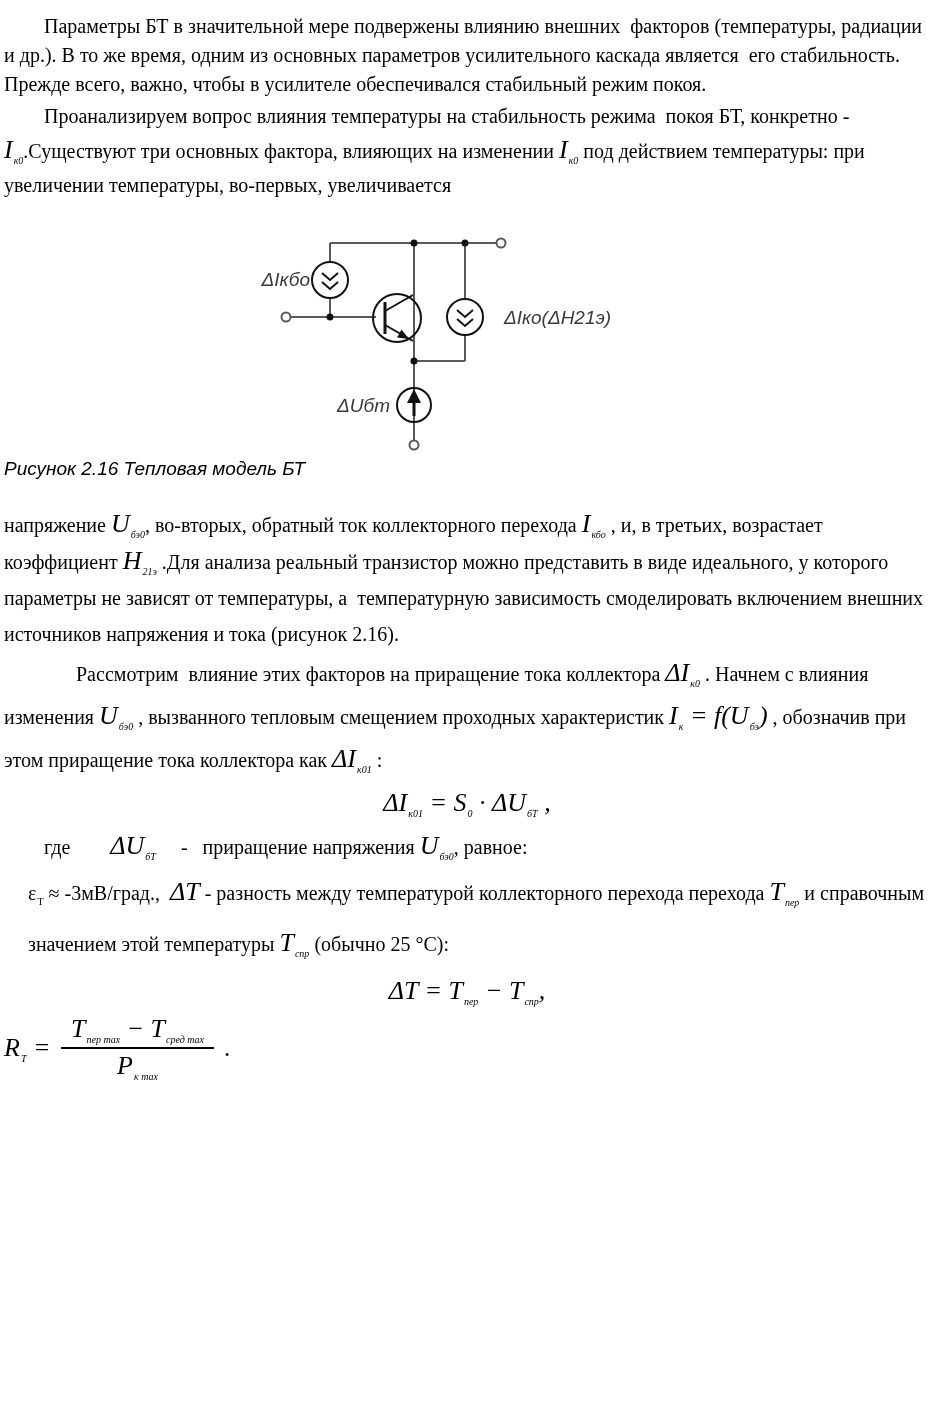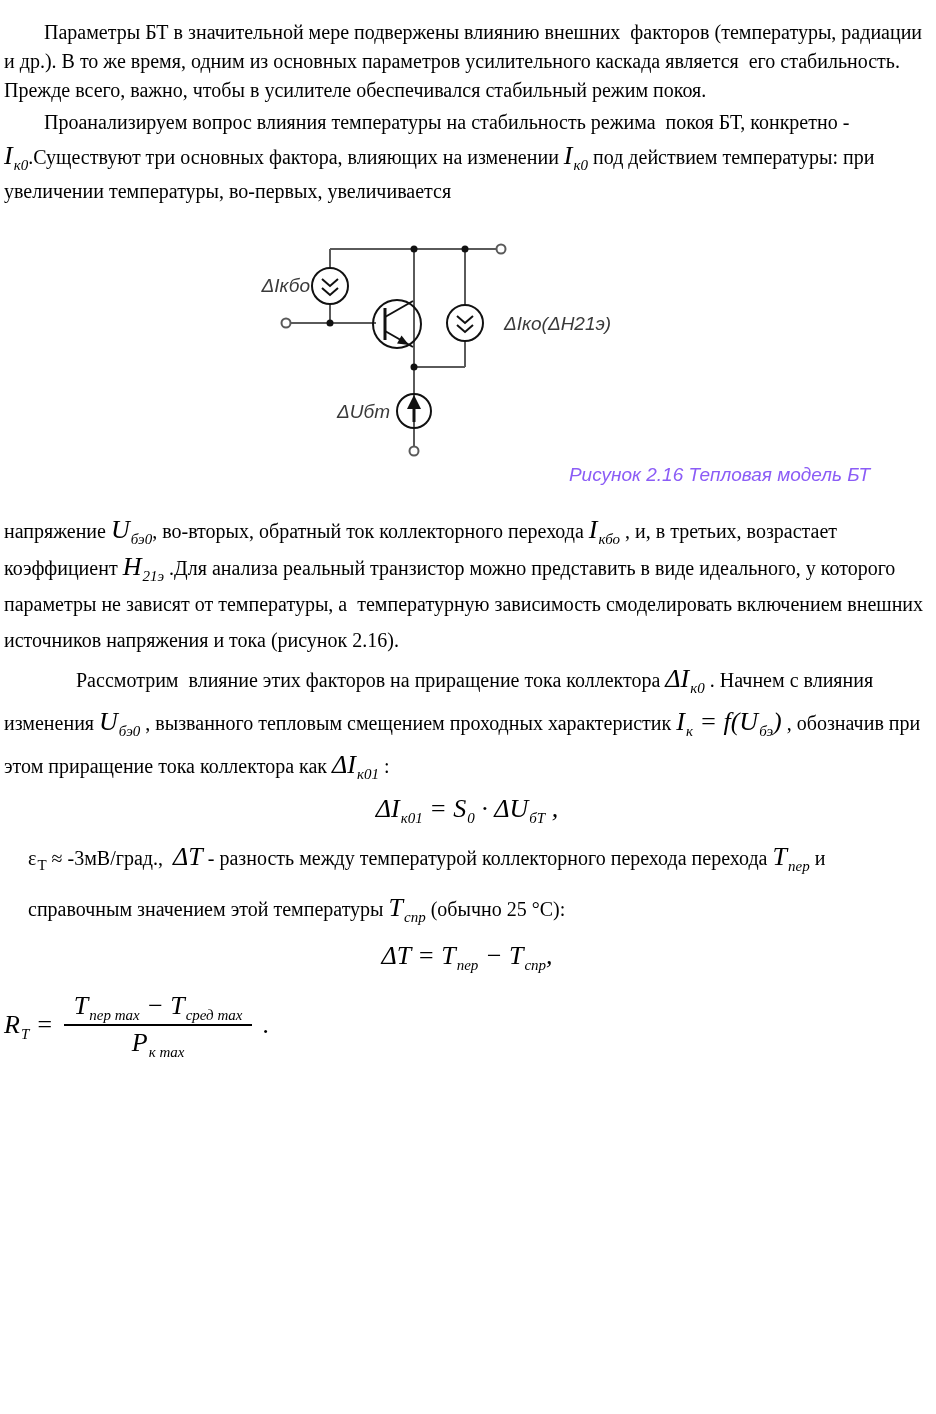--- a/index.html
+++ b/index.html
@@ -1,51 +1,51 @@
 <!DOCTYPE html>
 <html><head>
 <meta charset="utf-8">
 <style>
   html,body{margin:0;padding:0;background:#ffffff;}
   body{
     width:936px;height:1414px;overflow:hidden;
     font-family:"Liberation Serif","DejaVu Serif",serif;
     font-size:20px;color:#000;
   }
-  .page{padding:18px 6px 0 4px;}
+  .page{padding:12px 6px 0 4px;}
   .para{margin:0;white-space:pre-wrap;}
   .lh29{line-height:29px;}
   .lh34{line-height:34px;}
   .lh36{line-height:36px;}
   .lh40{line-height:40px;}
   .lh41{line-height:41px;}
   .lh42{line-height:42px;}
   .lh50{line-height:50px;}
   .ind40{text-indent:40px;}
   .ind72{text-indent:72px;}
   .pl24{padding-left:24px;}
   .mt28{margin-top:28px;font-style:italic;}
   .mt26{margin-top:26px;}
   .mt32{margin-top:32px;}
   .mv{font-family:"Liberation Serif","DejaVu Serif",serif;font-style:italic;font-size:26px;}
   .mv.sm{font-size:20px;font-style:normal;}
-  .mv sub{font-size:15px;line-height:0;margin-left:1px;}
+  .mv sub{font-size:10px;line-height:0;margin-left:1px;}
   .formula{text-align:center;margin:2px 0;white-space:pre-wrap;}
   .formula.flex{display:flex;justify-content:flex-start;align-items:center;}
-  .frac{display:inline-flex;flex-direction:column;align-items:center;vertical-align:middle;margin:12px 4px;}
+  .frac{display:inline-flex;flex-direction:column;align-items:center;vertical-align:middle;margin:0 4px;}
   .frac .num{border-bottom:2px solid #000;padding:0 10px 3px;}
   .frac .den{padding:2px 10px 0;}
   
   .figure{position:relative;height:250px;}
   .figure svg{position:absolute;left:0;top:0;}
   .fig-label{font-family:"Liberation Sans","DejaVu Sans",sans-serif;font-size:19px;fill:#3a3a3a;}
   .caption{
-    position:absolute;top:228px;left:0;width:866px;text-align:right;
+    position:absolute;top:228px;left:0;width:866px;text-align:left;
     font-family:"Liberation Sans","DejaVu Sans",sans-serif;
-    font-size:19px;color:#8b5cf6;
+    font-size:19px;color:#000000;
   }
 </style>
 </head>
 <body>
 
 <div class="page">
 
   <div class="para ind40 lh29"><span class="txt">Параметры БТ в значительной мере подвержены влиянию внешних  факторов (температуры, радиации и др.). В то же время, одним из основных параметров усилительного каскада является  его стабильность. Прежде всего, важно, чтобы в усилителе обеспечивался стабильный режим покоя.</span></div>
 
   <div class="para ind40 lh34"><span class="txt">Проанализируем вопрос влияния температуры на стабильность режима  покоя БТ, конкретно - </span><span class="mv">I<sub>к0</sub></span><span class="txt">.Существуют три основных фактора, влияющих на изменении </span><span class="mv">I<sub>к0</sub></span><span class="txt"> под действием температуры: при увеличении температуры, во-первых, увеличивается</span></div>
@@ -111,20 +111,21 @@
     </svg>
     <div class="caption">Рисунок 2.16 Тепловая модель БТ</div>
   </div>
 
   <div class="para lh36 mt26"><span class="txt">напряжение </span><span class="mv">U<sub>бэ0</sub></span><span class="txt">, во-вторых, обратный ток коллекторного перехода </span><span class="mv">I<sub>кбо</sub></span><span class="txt"> , и, в третьих, возрастает коэффициент </span><span class="mv">H<sub>21э</sub></span><span class="txt"> .Для анализа реальный транзистор можно представить в виде идеального, у которого параметры не зависят от температуры, а  температурную зависимость смоделировать включением внешних источников напряжения и тока (рисунок 2.16).</span></div>
 
   <div class="para ind72 lh41"><span class="txt">Рассмотрим  влияние этих факторов на приращение тока коллектора </span><span class="mv">ΔI<sub>к0</sub></span><span class="txt"> . Начнем с влияния изменения </span><span class="mv">U<sub>бэ0</sub></span><span class="txt"> , вызванного тепловым смещением проходных характеристик </span><span class="mv">I<sub>к</sub></span><span class="mv"> = f</span><span class="mv">(U<sub>бэ</sub></span><span class="mv">)</span><span class="txt"> , обозначив при этом приращение тока коллектора как </span><span class="mv">ΔI<sub>к01</sub></span><span class="txt"> :</span></div>
 
   <div class="formula lh40"><span class="mv">ΔI<sub>к01</sub></span><span class="mv"> = S<sub>0</sub></span><span class="mv"> · ΔU<sub>бТ</sub></span><span class="mv"> ,</span></div>
 
+  <div class="para ind40 lh40"><span class="txt">где        </span><span class="mv">ΔU<sub>бТ</sub></span><span class="txt">     -   приращение напряжения </span><span class="mv">U<sub>бэ0</sub></span><span class="txt">, равное:</span></div>
 
 
 
   <div class="para pl24 lh50"><span class="mv sm">ε<sub>Т</sub></span><span class="txt"> ≈ -3мВ/град.,  </span><span class="mv">ΔТ</span><span class="txt"> - разность между температурой коллекторного перехода перехода </span><span class="mv">T<sub>пер</sub></span><span class="txt"> и справочным значением этой температуры </span><span class="mv">T<sub>спр</sub></span><span class="txt"> (обычно 25 °С):</span></div>
 
   <div class="formula lh40"><span class="mv">ΔT = T<sub>пер</sub></span><span class="mv"> − T<sub>спр</sub></span><span class="mv">,</span></div>
 
 
 
 

